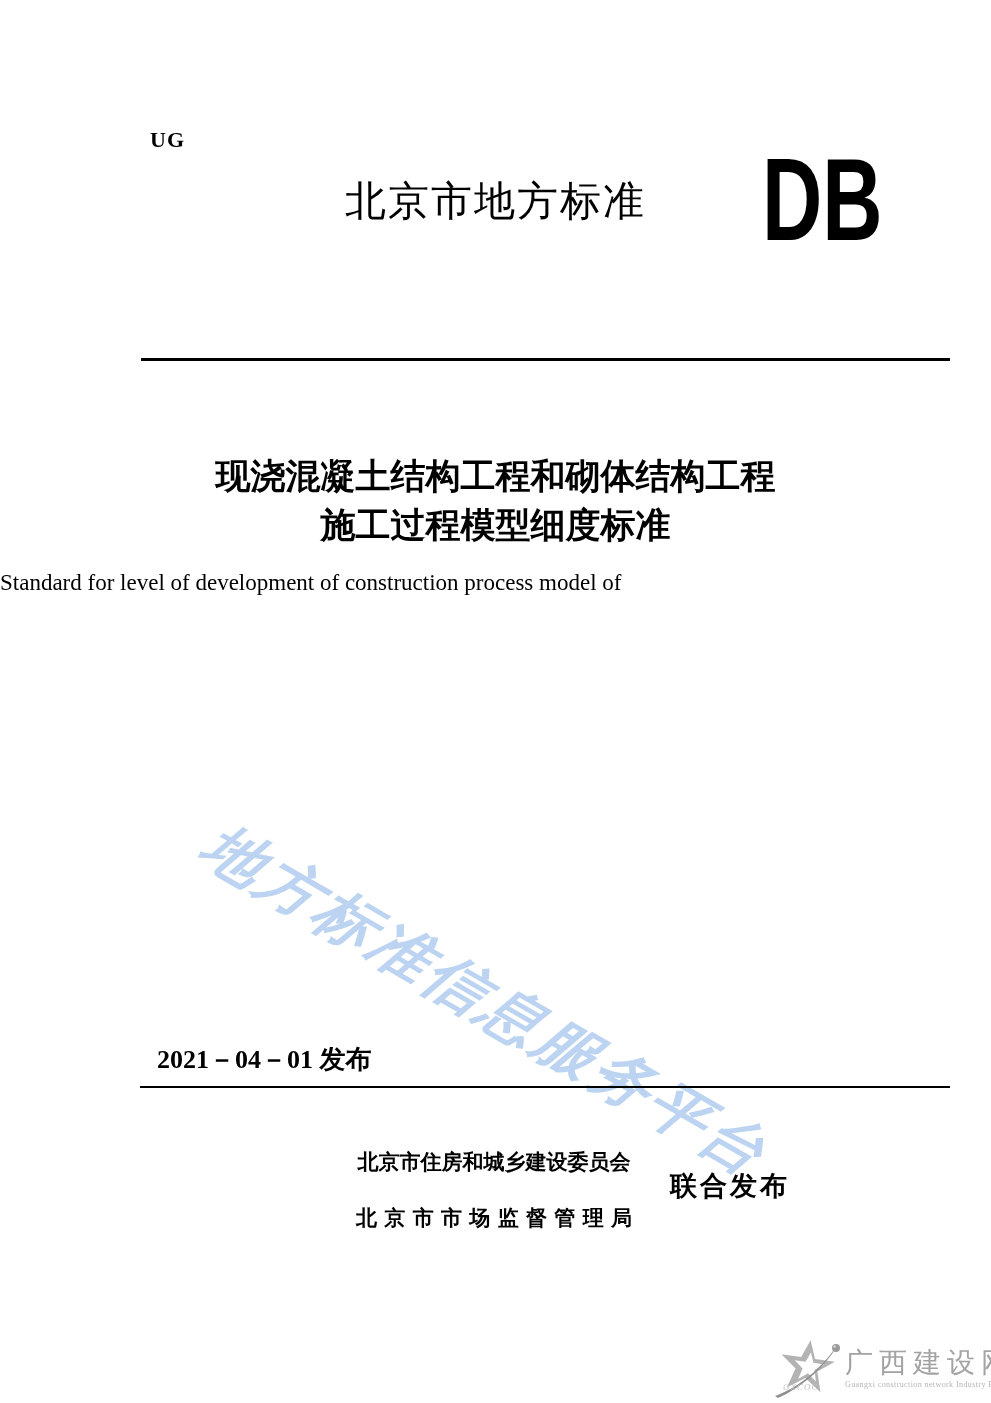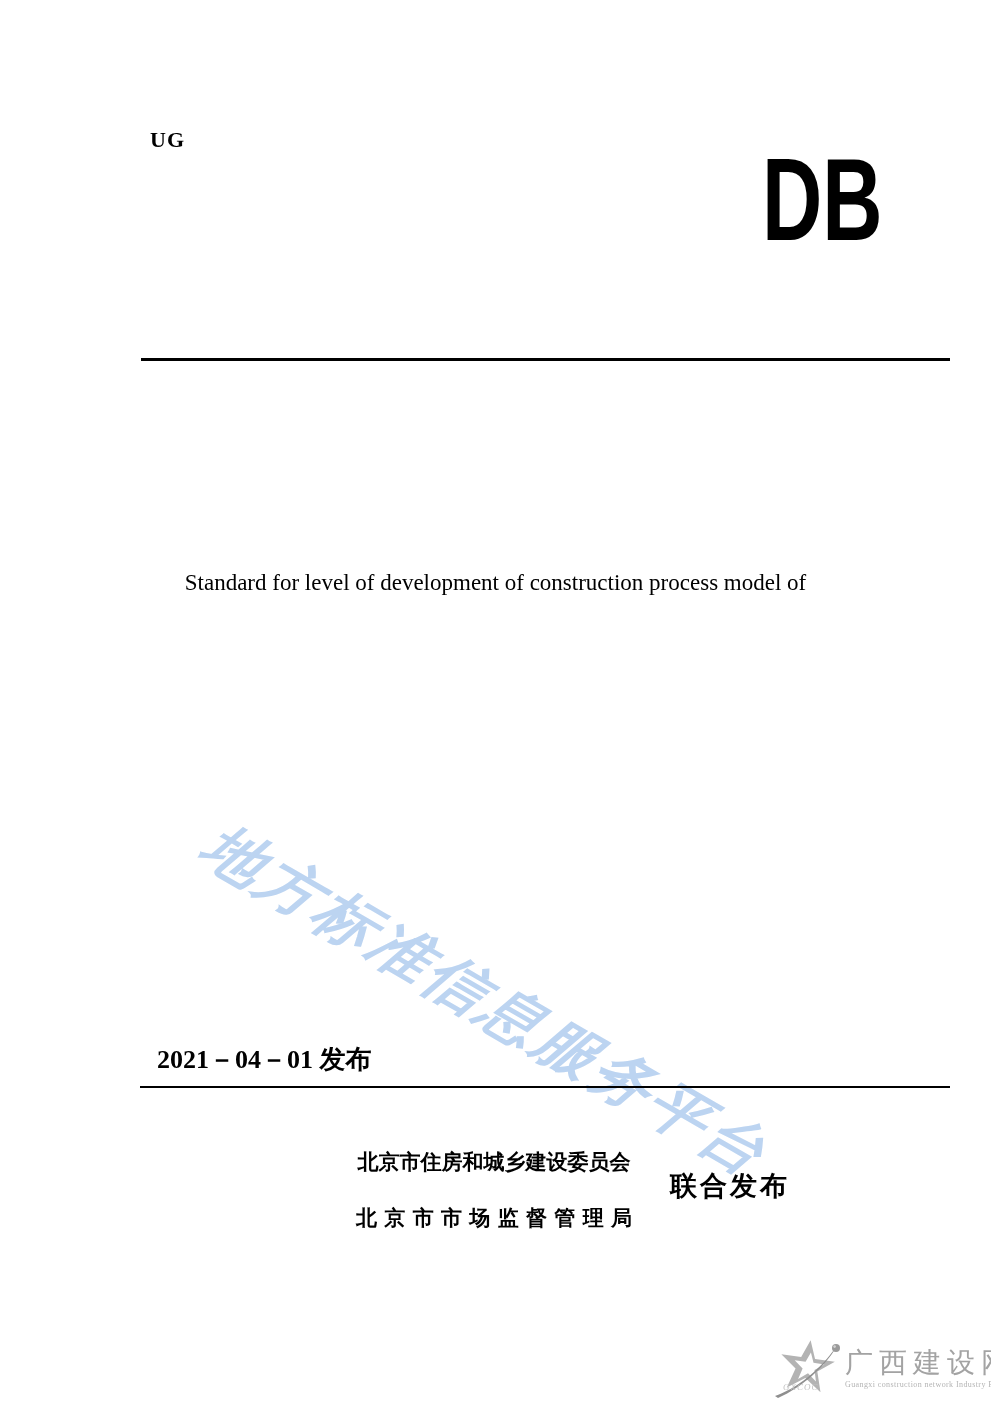--- a/index.html
+++ b/index.html
@@ -18,21 +18,21 @@
 
   .doc-number{top:301px;right:169px;font-size:22px;font-weight:700;}
 
   .divider{background:#000;}
   .divider-top{left:141px;top:358px;width:809px;height:3px;}
   .divider-bottom{left:140px;top:1086px;width:810px;height:2px;}
 
   .doc-title{left:0;top:451px;width:991px;text-align:center;font-size:35px;font-weight:700;
         line-height:49px;font-family:"Liberation Sans","DejaVu Sans",sans-serif;}
 
-  .doc-title-en{left:0;top:564px;width:991px;text-align:center;font-size:23px;line-height:38px;}
+  .doc-title-en{left:0;top:564px;width:991px;text-align:left;font-size:23px;line-height:38px;}
 
   .watermark{left:232px;top:808px;font-size:60px;letter-spacing:4px;white-space:nowrap;
         font-style:italic;font-weight:700;z-index:0;
         transform:rotate(30deg) skewX(-6deg);transform-origin:0 0;}
 
   .fg{z-index:2;}
 
   .date-issued{left:157px;top:1042px;font-size:26px;font-weight:700;text-align:center;}
   .date-implemented{left:643px;top:1042px;font-size:26px;font-weight:700;}
 
@@ -52,26 +52,31 @@
   .logo-name{font-size:28px;letter-spacing:6px;line-height:30px;white-space:nowrap;}
   .logo-subtitle{font-size:8px;margin-top:2px;letter-spacing:0.4px;white-space:nowrap;}
 </style>
 </head>
 <body>
 
 <div class="page">
 
   <div class="abs ug fg">UG</div>
 
+  <div class="abs standard-type fg">北京市地方标准</div>
 
   <div class="abs db-logo fg">DB</div>
 
 
   <div class="abs divider divider-top"></div>
 
+  <div class="abs doc-title fg">
+    <div>现浇混凝土结构工程和砌体结构工程</div>
+    <div>施工过程模型细度标准</div>
+  </div>
 
   <div class="abs doc-title-en fg">
     <div>Standard for level of development of construction process model of</div>
   </div>
 
   <div class="abs watermark" style="color: rgb(188, 212, 241);">地方标准信息服务平台</div>
 
   <div class="abs date-issued fg">2021－04－01 发布</div>
 
 

